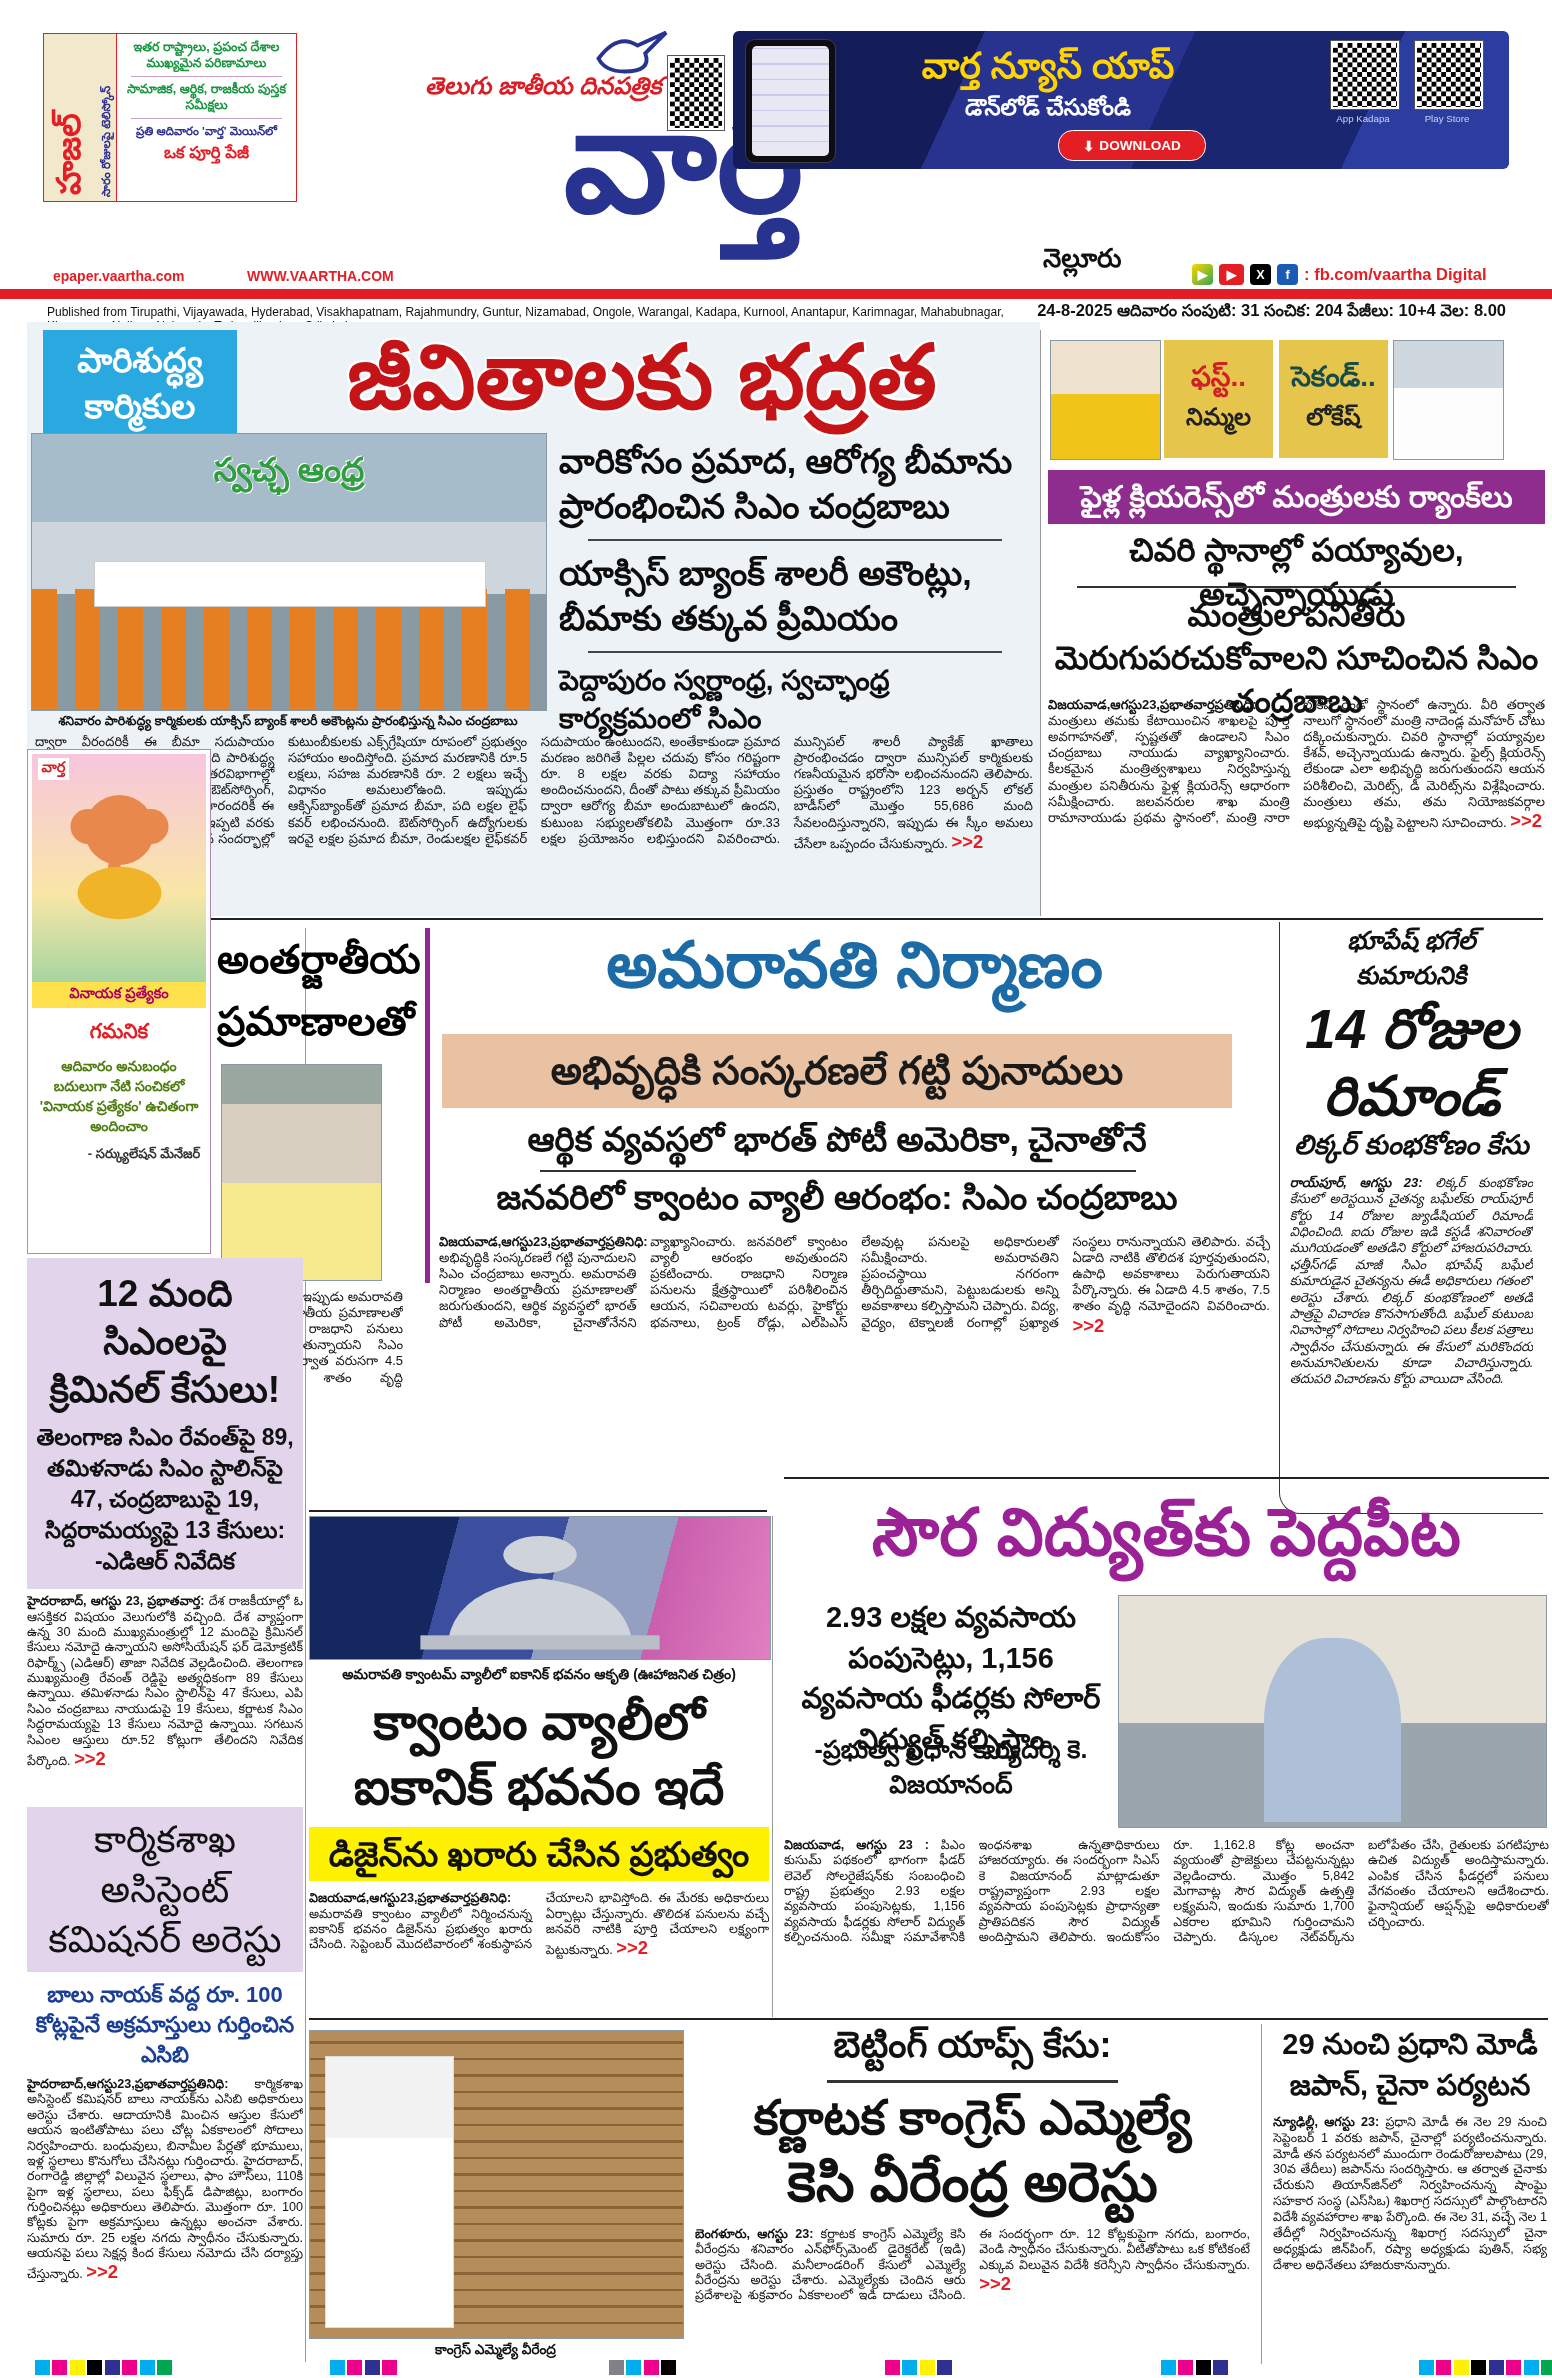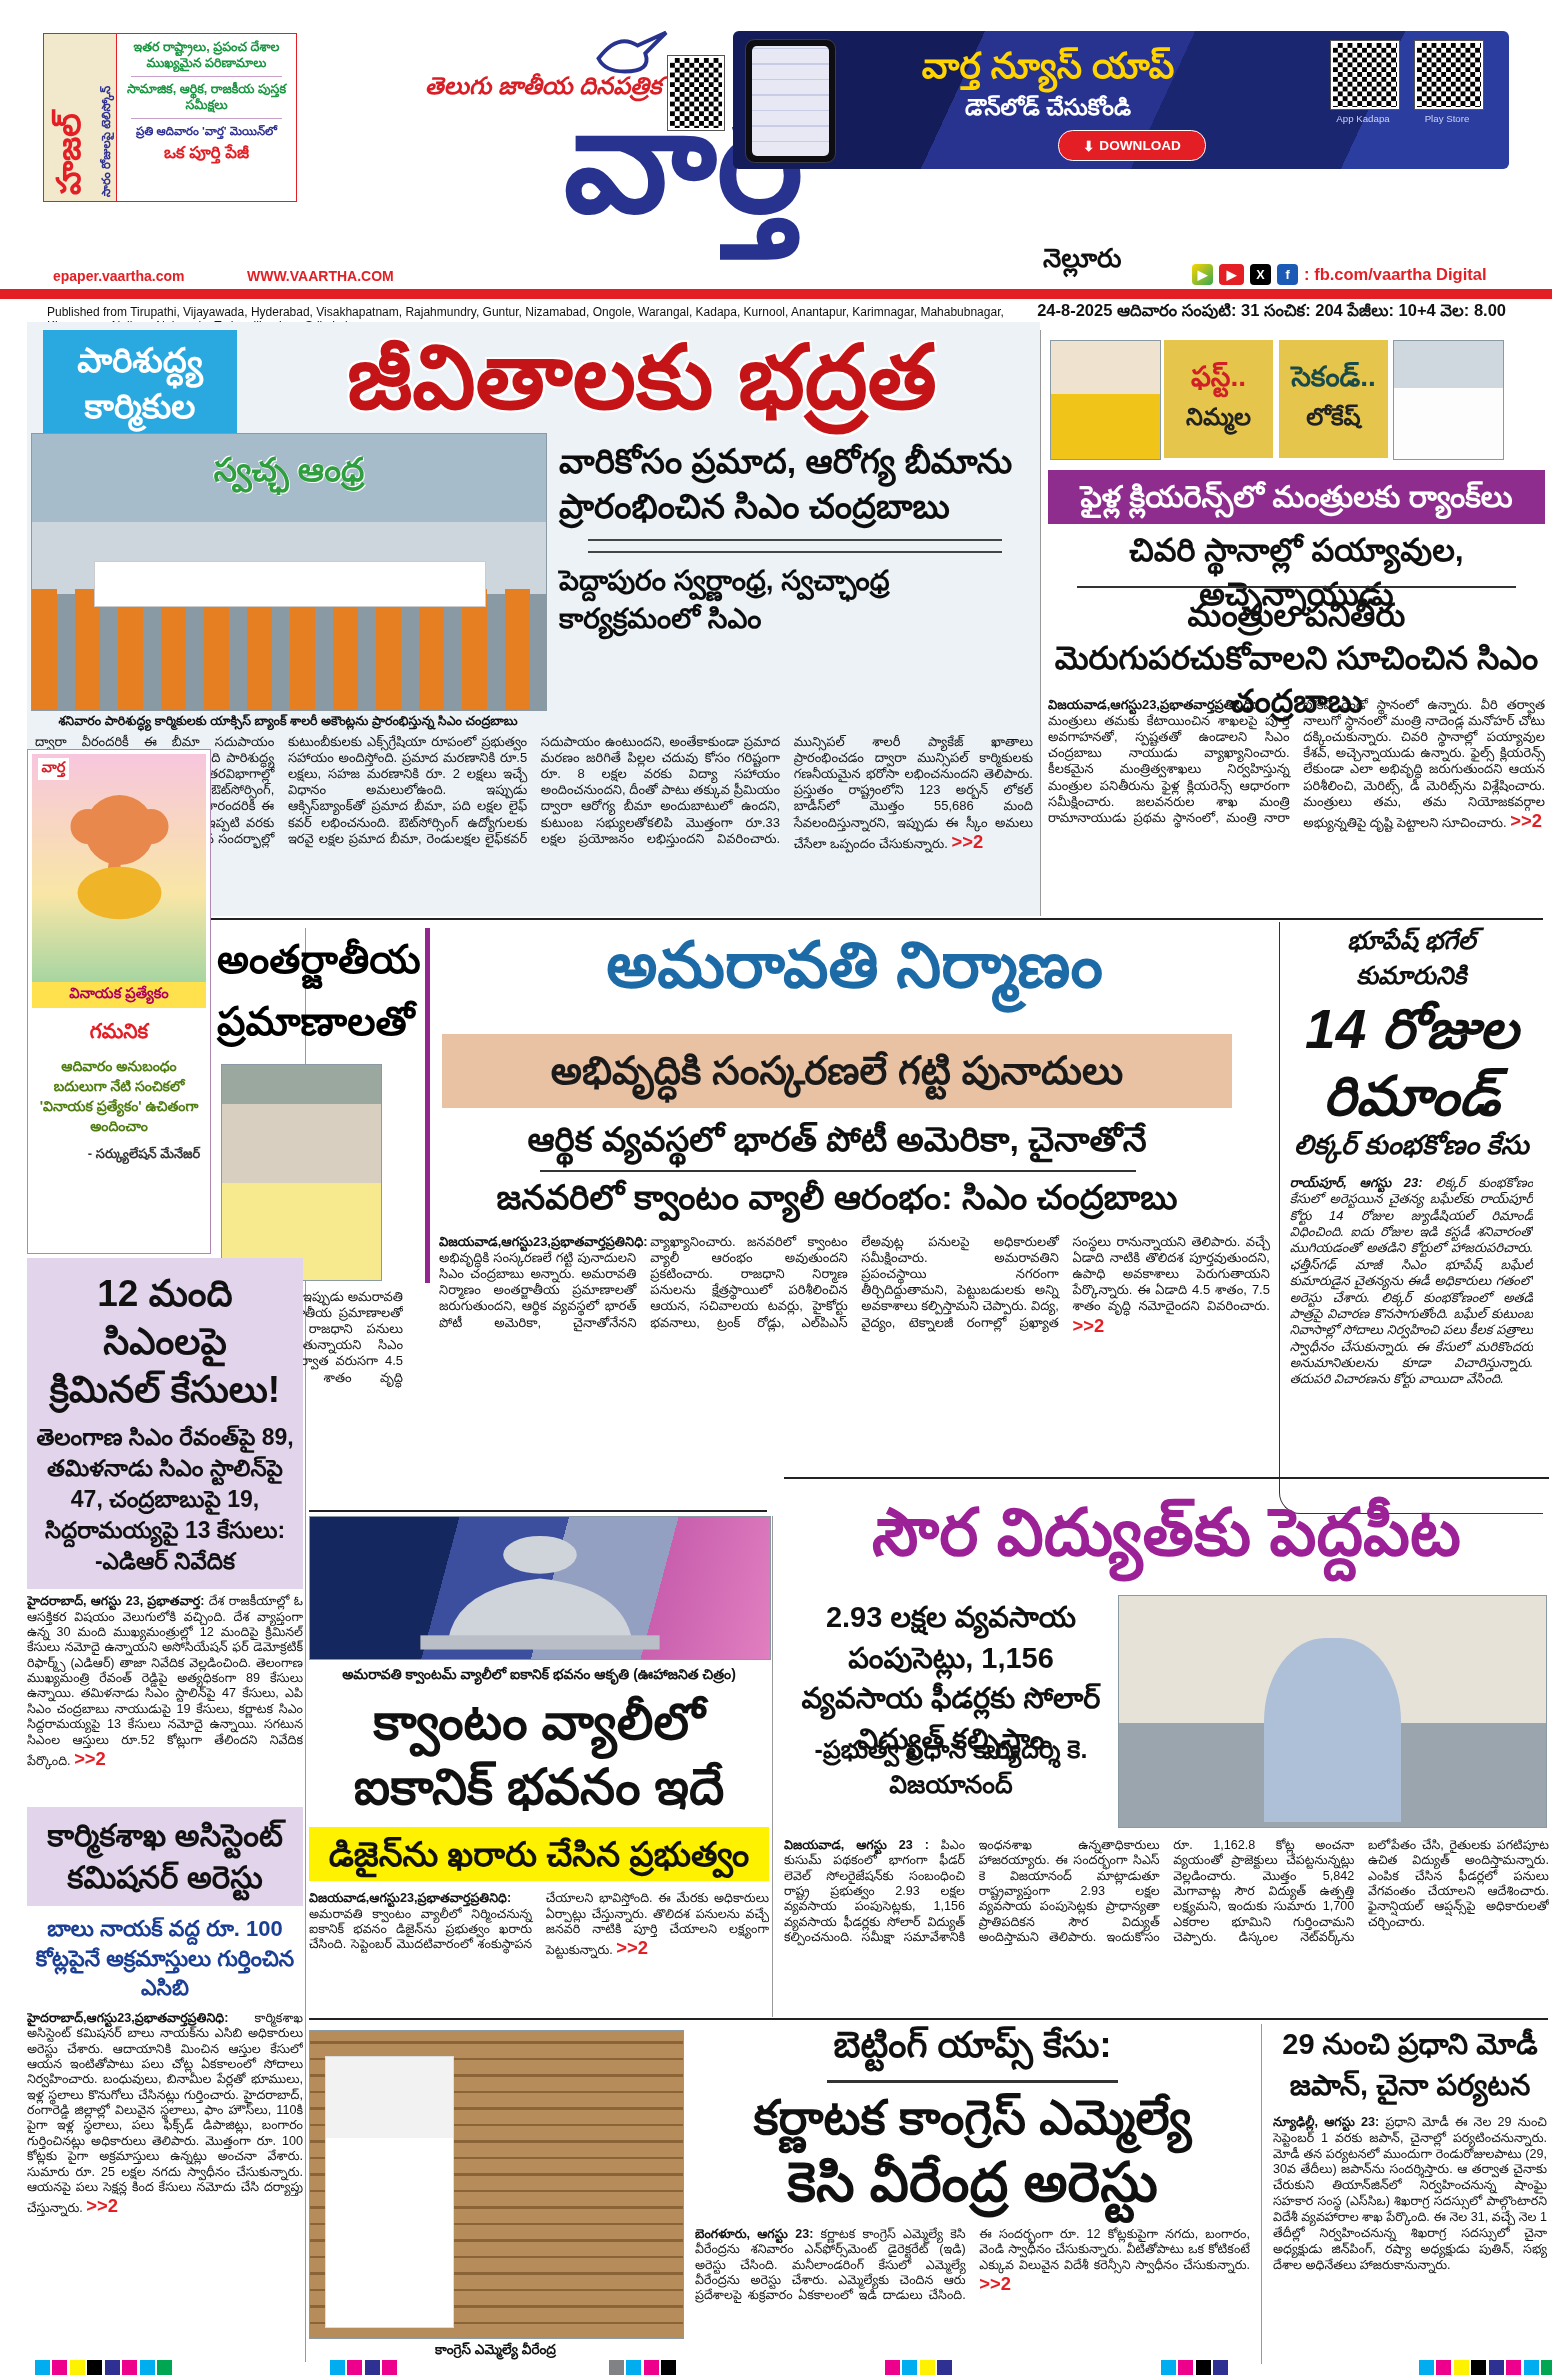--- a/index.html
+++ b/index.html
@@ -150,21 +150,21 @@
 
   
   .criminal { left:27px; top:1258px; width:276px; }
   .c-box { background:#e2d5eb; padding:11.6px 5.8px; }
   .c-h { font-size:37px; font-weight:800; text-align:center; line-height:1.3; }
   .c-s { font-size:23px; font-weight:800; text-align:center; line-height:1.35; margin-top:7.8px; }
   .c-body { font-size:12.6px; line-height:1.22; margin-top:5.8px; height:301px; overflow:hidden; }
 
   .labour { left:27px; top:1807px; width:276px; }
   .l-box { background:#e2d5eb; padding:7.8px 3.9px; }
-  .l-h { font-size:31px; font-weight:700; text-align:center; line-height:1.35; }
+  .l-h { font-size:37px; font-weight:400; text-align:center; line-height:1.35; }
   .l-s { font-size:22px; font-weight:800; color:#1b3f95; text-align:center; line-height:1.35; margin-top:7.8px; }
   .l-body { font-size:12.6px; line-height:1.22; margin-top:7.8px; height:330px; overflow:hidden; }
 
   
   .quantum { left:309px; top:1516px; width:460px; }
   .q-img { position:relative; width:460px; height:142px; border:1px solid #8a9aa5; overflow:hidden;
            background:linear-gradient(105deg,#15275f 0 30%, #3b4f9e 30% 52%, #93a0c2 52% 74%, #c95fae 74%, #e17fc0); }
   .q-cap { font-size:14px; font-weight:bold; text-align:center; margin-top:5.8px; }
   .q-h { font-size:50px; font-weight:800; text-align:center; line-height:1.3; margin-top:3.9px; }
   .q-y { background:#fff200; font-size:34px; font-weight:800; text-align:center; line-height:54px;
@@ -269,20 +269,21 @@
 కార్మికుల</div>
   <div class="abs lead-headline nowrap">జీవితాలకు భద్రత</div>
   <div class="abs photo-main photo-frame">
     <div class="photo-overlay">స్వచ్ఛ ఆంధ్ర</div>
     <div class="photo-banner"></div>
   </div>
   <div class="abs caption-main">శనివారం పారిశుద్ధ్య కార్మికులకు యాక్సిస్ బ్యాంక్ శాలరీ అకౌంట్లను ప్రారంభిస్తున్న సిఎం చంద్రబాబు</div>
   <div class="abs subheads">
     <div class="sh">వారికోసం ప్రమాద, ఆరోగ్య బీమాను ప్రారంభించిన సిఎం చంద్రబాబు</div>
     <div class="sh-rule"></div>
+    <div class="sh">యాక్సిస్ బ్యాంక్ శాలరీ అకౌంట్లు, బీమాకు తక్కువ ప్రీమియం</div>
     <div class="sh-rule"></div>
     <div class="sh sh3">పెద్దాపురం స్వర్ణాంధ్ర, స్వచ్ఛాంధ్ర కార్యక్రమంలో సిఎం</div>
   </div>
   <div class="abs lead-body jst clip">
     <span>ద్వారా వీరందరికీ ఈ బీమా సదుపాయం లభించనుంది. వీరిలో 39,170 మంది పారిశుద్ధ్య విధుల్లో ఉండగా, 16,516 మంది ఇతరవిభాగాల్లో పనిచేస్తున్నారని, వీరిలో శాశ్వత, ఔట్‌సోర్సింగ్, కాంట్రాక్ట్ విధానంలో పని చేస్తున్న వారందరికీ ఈ పథకం వర్తించనుందని తెలిపారు. ఇప్పటి వరకు ఔట్‌సోర్సింగ్ ఉద్యోగులు మరణించిన సందర్భాల్లో కుటుంబీకులకు ఎక్స్‌గ్రేషియా రూపంలో ప్రభుత్వం సహాయం అందిస్తోంది. ప్రమాద మరణానికి రూ.5 లక్షలు, సహజ మరణానికి రూ. 2 లక్షలు ఇచ్చే విధానం అమలులోఉంది. ఇప్పుడు ఆక్సిస్‌బ్యాంక్‌తో ప్రమాద బీమా, పది లక్షల లైఫ్ కవర్ లభించనుంది. ఔట్‌సోర్సింగ్ ఉద్యోగులకు ఇరవై లక్షల ప్రమాద బీమా, రెండులక్షల లైఫ్‌కవర్ సదుపాయం ఉంటుందని, అంతేకాకుండా ప్రమాద మరణం జరిగితే పిల్లల చదువు కోసం గరిష్టంగా రూ. 8 లక్షల వరకు విద్యా సహాయం అందించనుందని, దీంతో పాటు తక్కువ ప్రీమియం ద్వారా ఆరోగ్య బీమా అందుబాటులో ఉందని, కుటుంబ సభ్యులతోకలిపి మొత్తంగా రూ.33 లక్షల ప్రయోజనం లభిస్తుందని వివరించారు. మున్సిపల్ శాలరీ ప్యాకేజ్ ఖాతాలు ప్రారంభించడం ద్వారా మున్సిపల్ కార్మికులకు గణనీయమైన భరోసా లభించనుందని తెలిపారు. ప్రస్తుతం రాష్ట్రంలోని 123 అర్బన్ లోకల్ బాడీస్‌లో మొత్తం 55,686 మంది సేవలందిస్తున్నారని, ఇప్పుడు ఈ స్కీం అమలు చేసేలా ఒప్పందం చేసుకున్నారు.</span>
     <span class="more">&gt;&gt;2</span>
   </div>
 
   <div class="abs vline" style="left:1040px; top:330px; height:586px;"></div>
   <div class="abs rphoto1 photo-frame" style="background:linear-gradient(#efe3cf 0 45%, #f0c419 45%);"></div>

